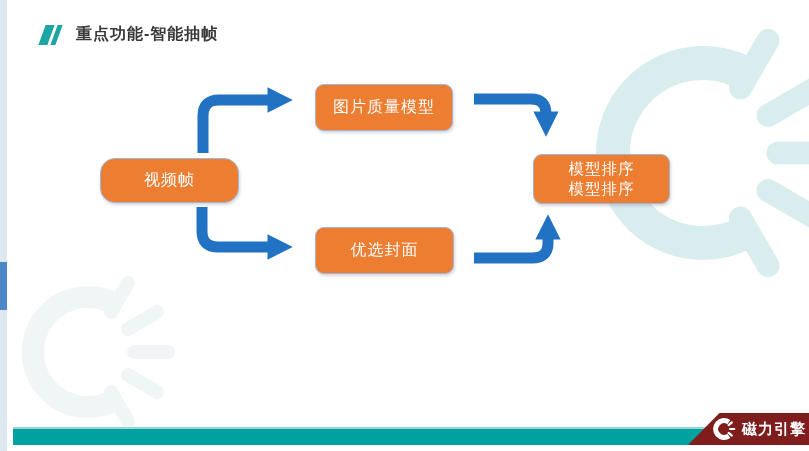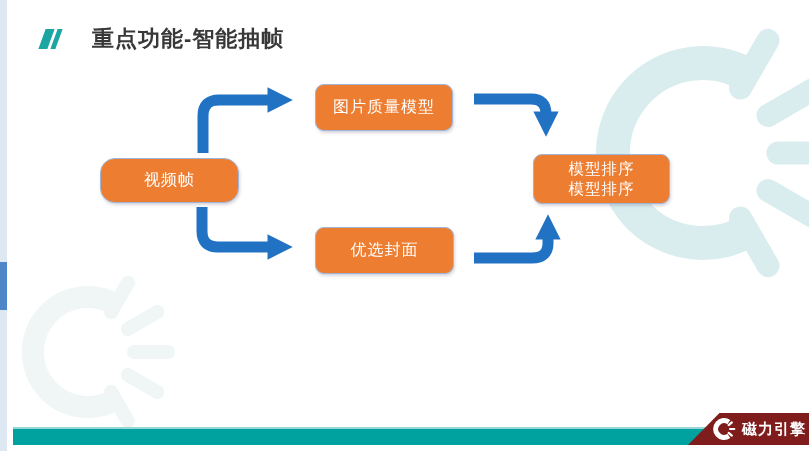--- a/index.html
+++ b/index.html
@@ -13,21 +13,21 @@
   
   .wm-layer{position:absolute;left:0;top:0;z-index:0;pointer-events:none;}
   .arrow-layer{position:absolute;left:0;top:0;z-index:1;pointer-events:none;}
 
   
   .title-wrap{position:absolute;left:42px;top:24px;display:flex;align-items:center;z-index:2;}
   .slash-icon{display:flex;margin-right:17px;}
   .slash-icon .b1,.slash-icon .b2{display:inline-block;height:20px;background:#1ba6a4;transform:skewX(-20deg);}
   .slash-icon .b1{width:9px;margin-right:3px;}
   .slash-icon .b2{width:5px;}
-  .page-title{font-size:22px;font-weight:bold;color:#383838;letter-spacing:1px;white-space:nowrap;margin-left:16px;}
+  .page-title{font-size:16px;font-weight:bold;color:#383838;letter-spacing:1px;white-space:nowrap;}
 
   
   .node{position:absolute;background:#ed7d31;border:1px solid #9fb6d9;border-radius:9px;
         box-shadow:1px 2px 3px rgba(90,90,120,.25);color:#ffffff;display:flex;flex-direction:column;
         align-items:center;justify-content:center;z-index:2;font-size:16px;letter-spacing:1px;}
   .node .ln{line-height:20px;font-size:15.5px;}
   #node-video{left:100px;top:158px;width:137px;height:43px;border-radius:15px;}
   #node-quality{left:315px;top:84px;width:136px;height:45px;}
   #node-similarity{left:315px;top:227px;width:137px;height:45px;}
   #node-ranking{left:533px;top:154px;width:135px;height:48px;}

